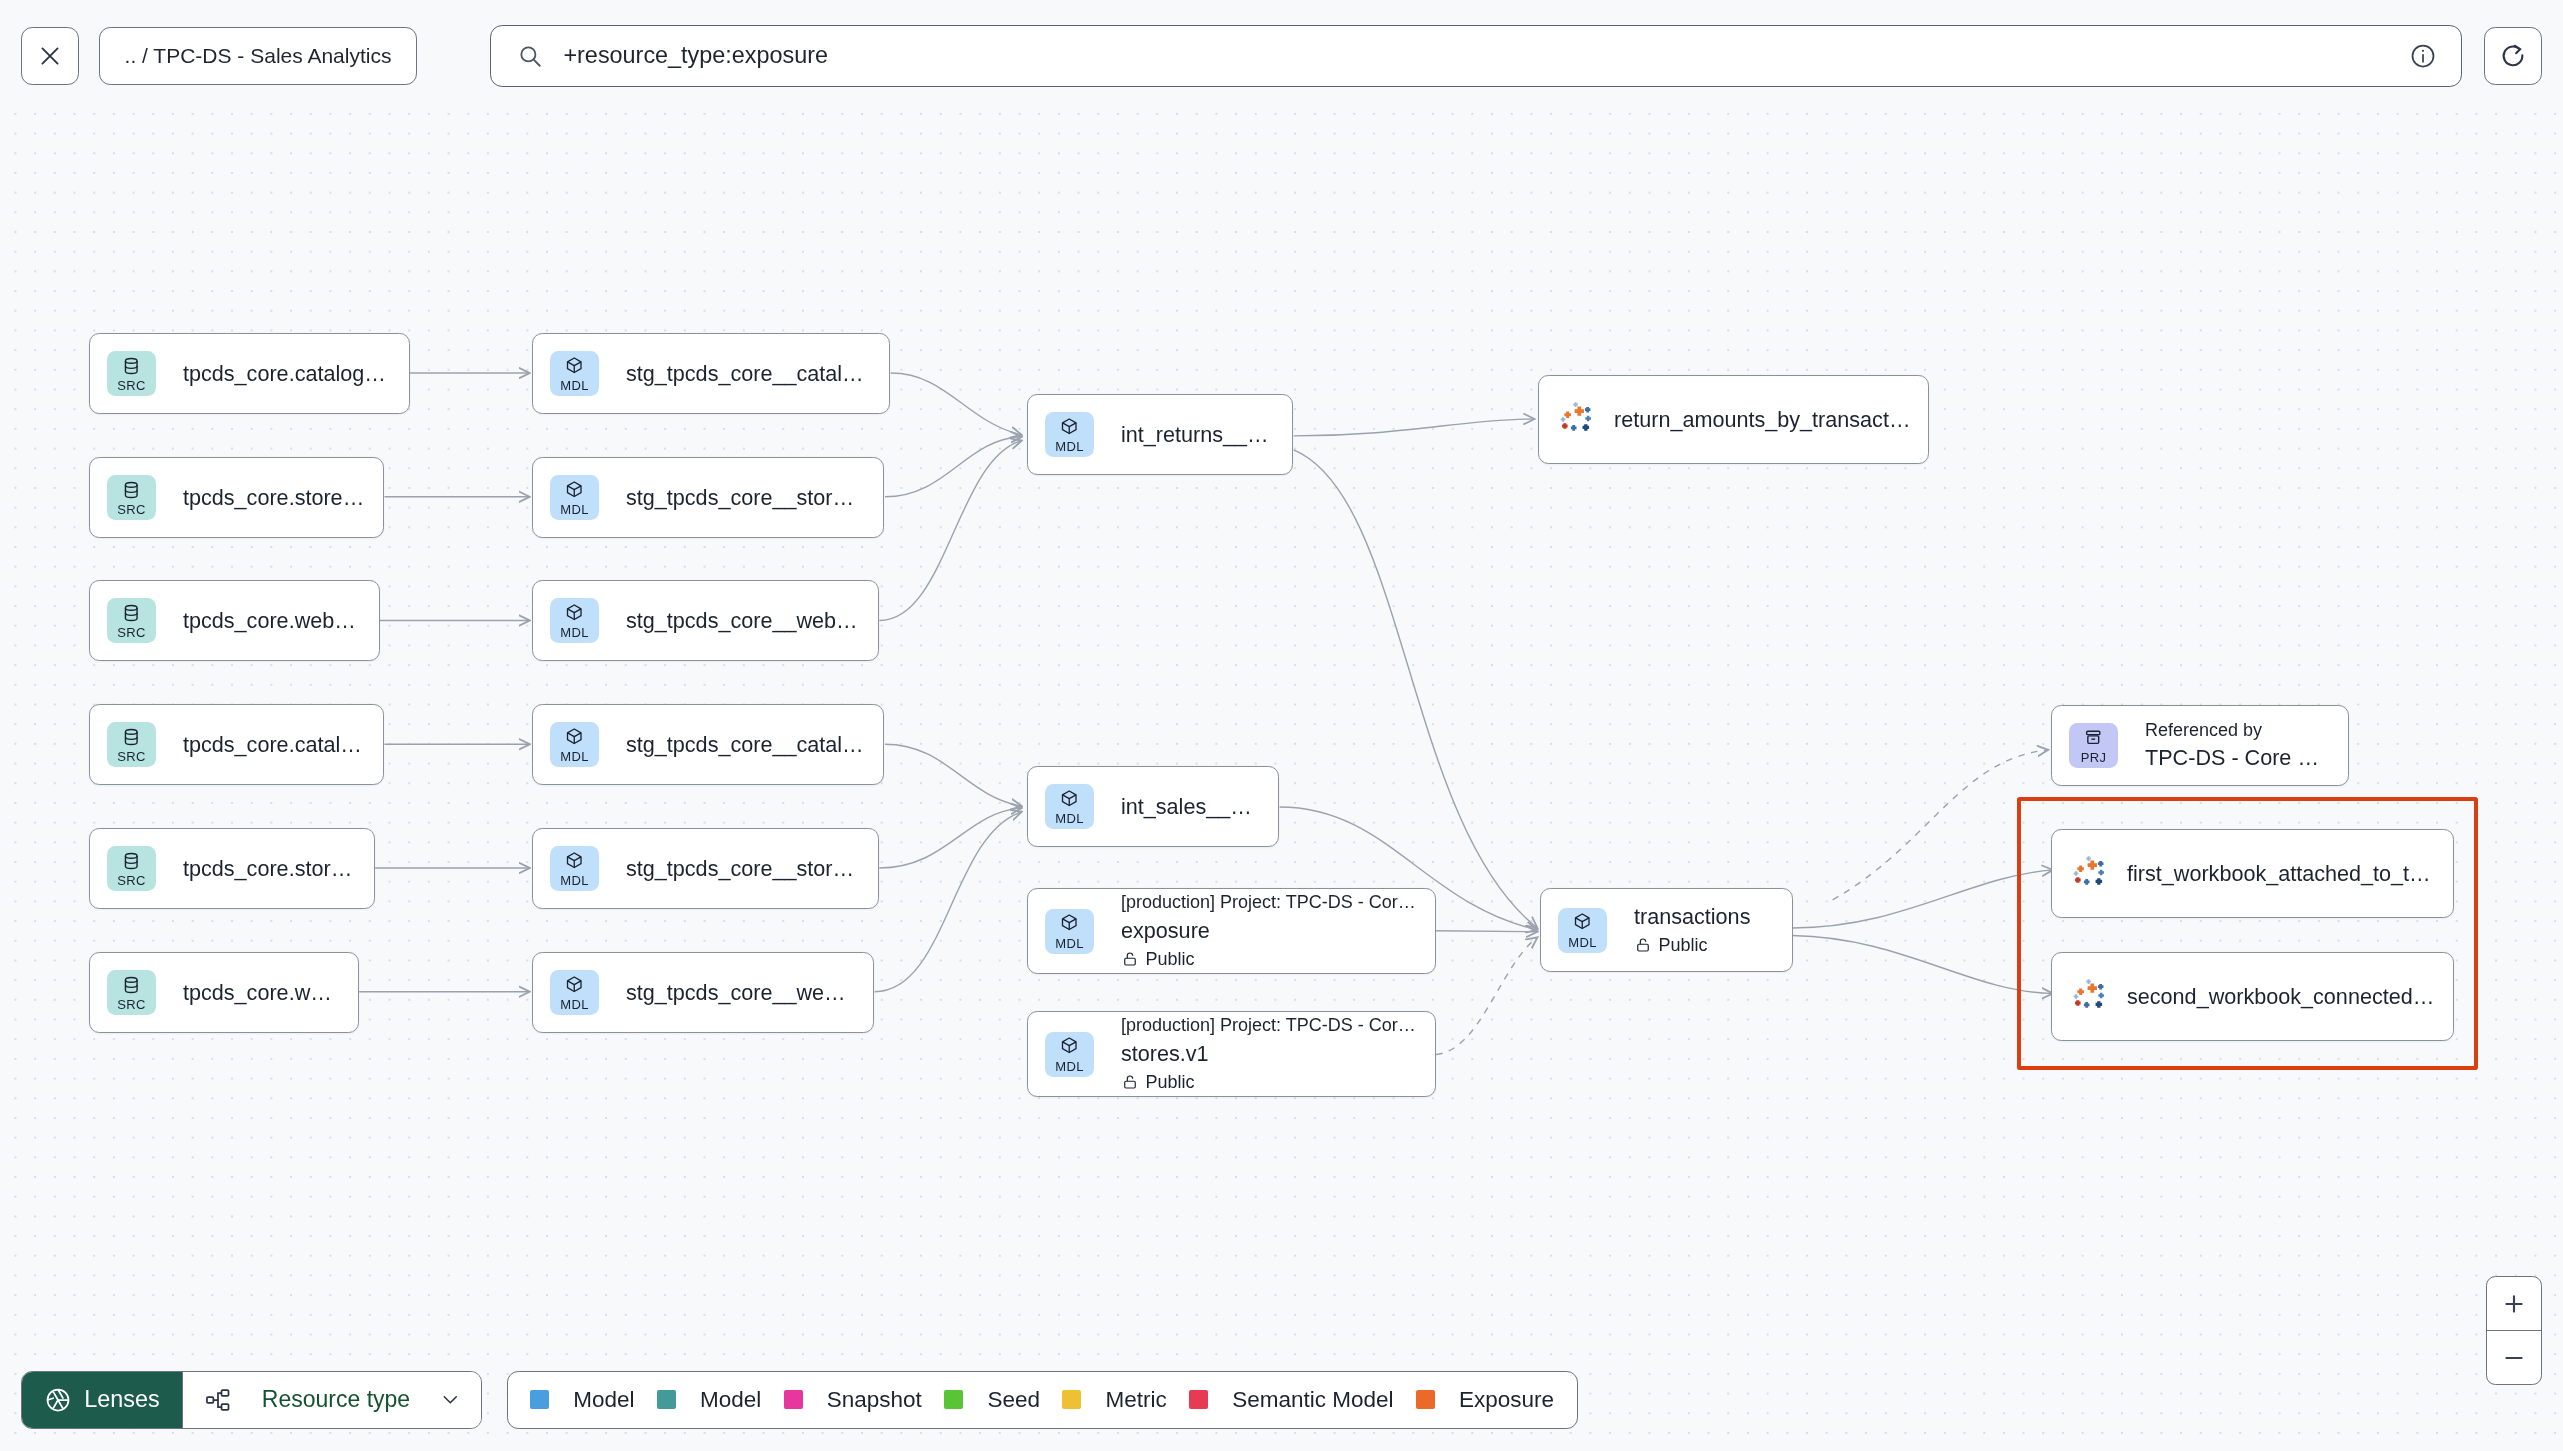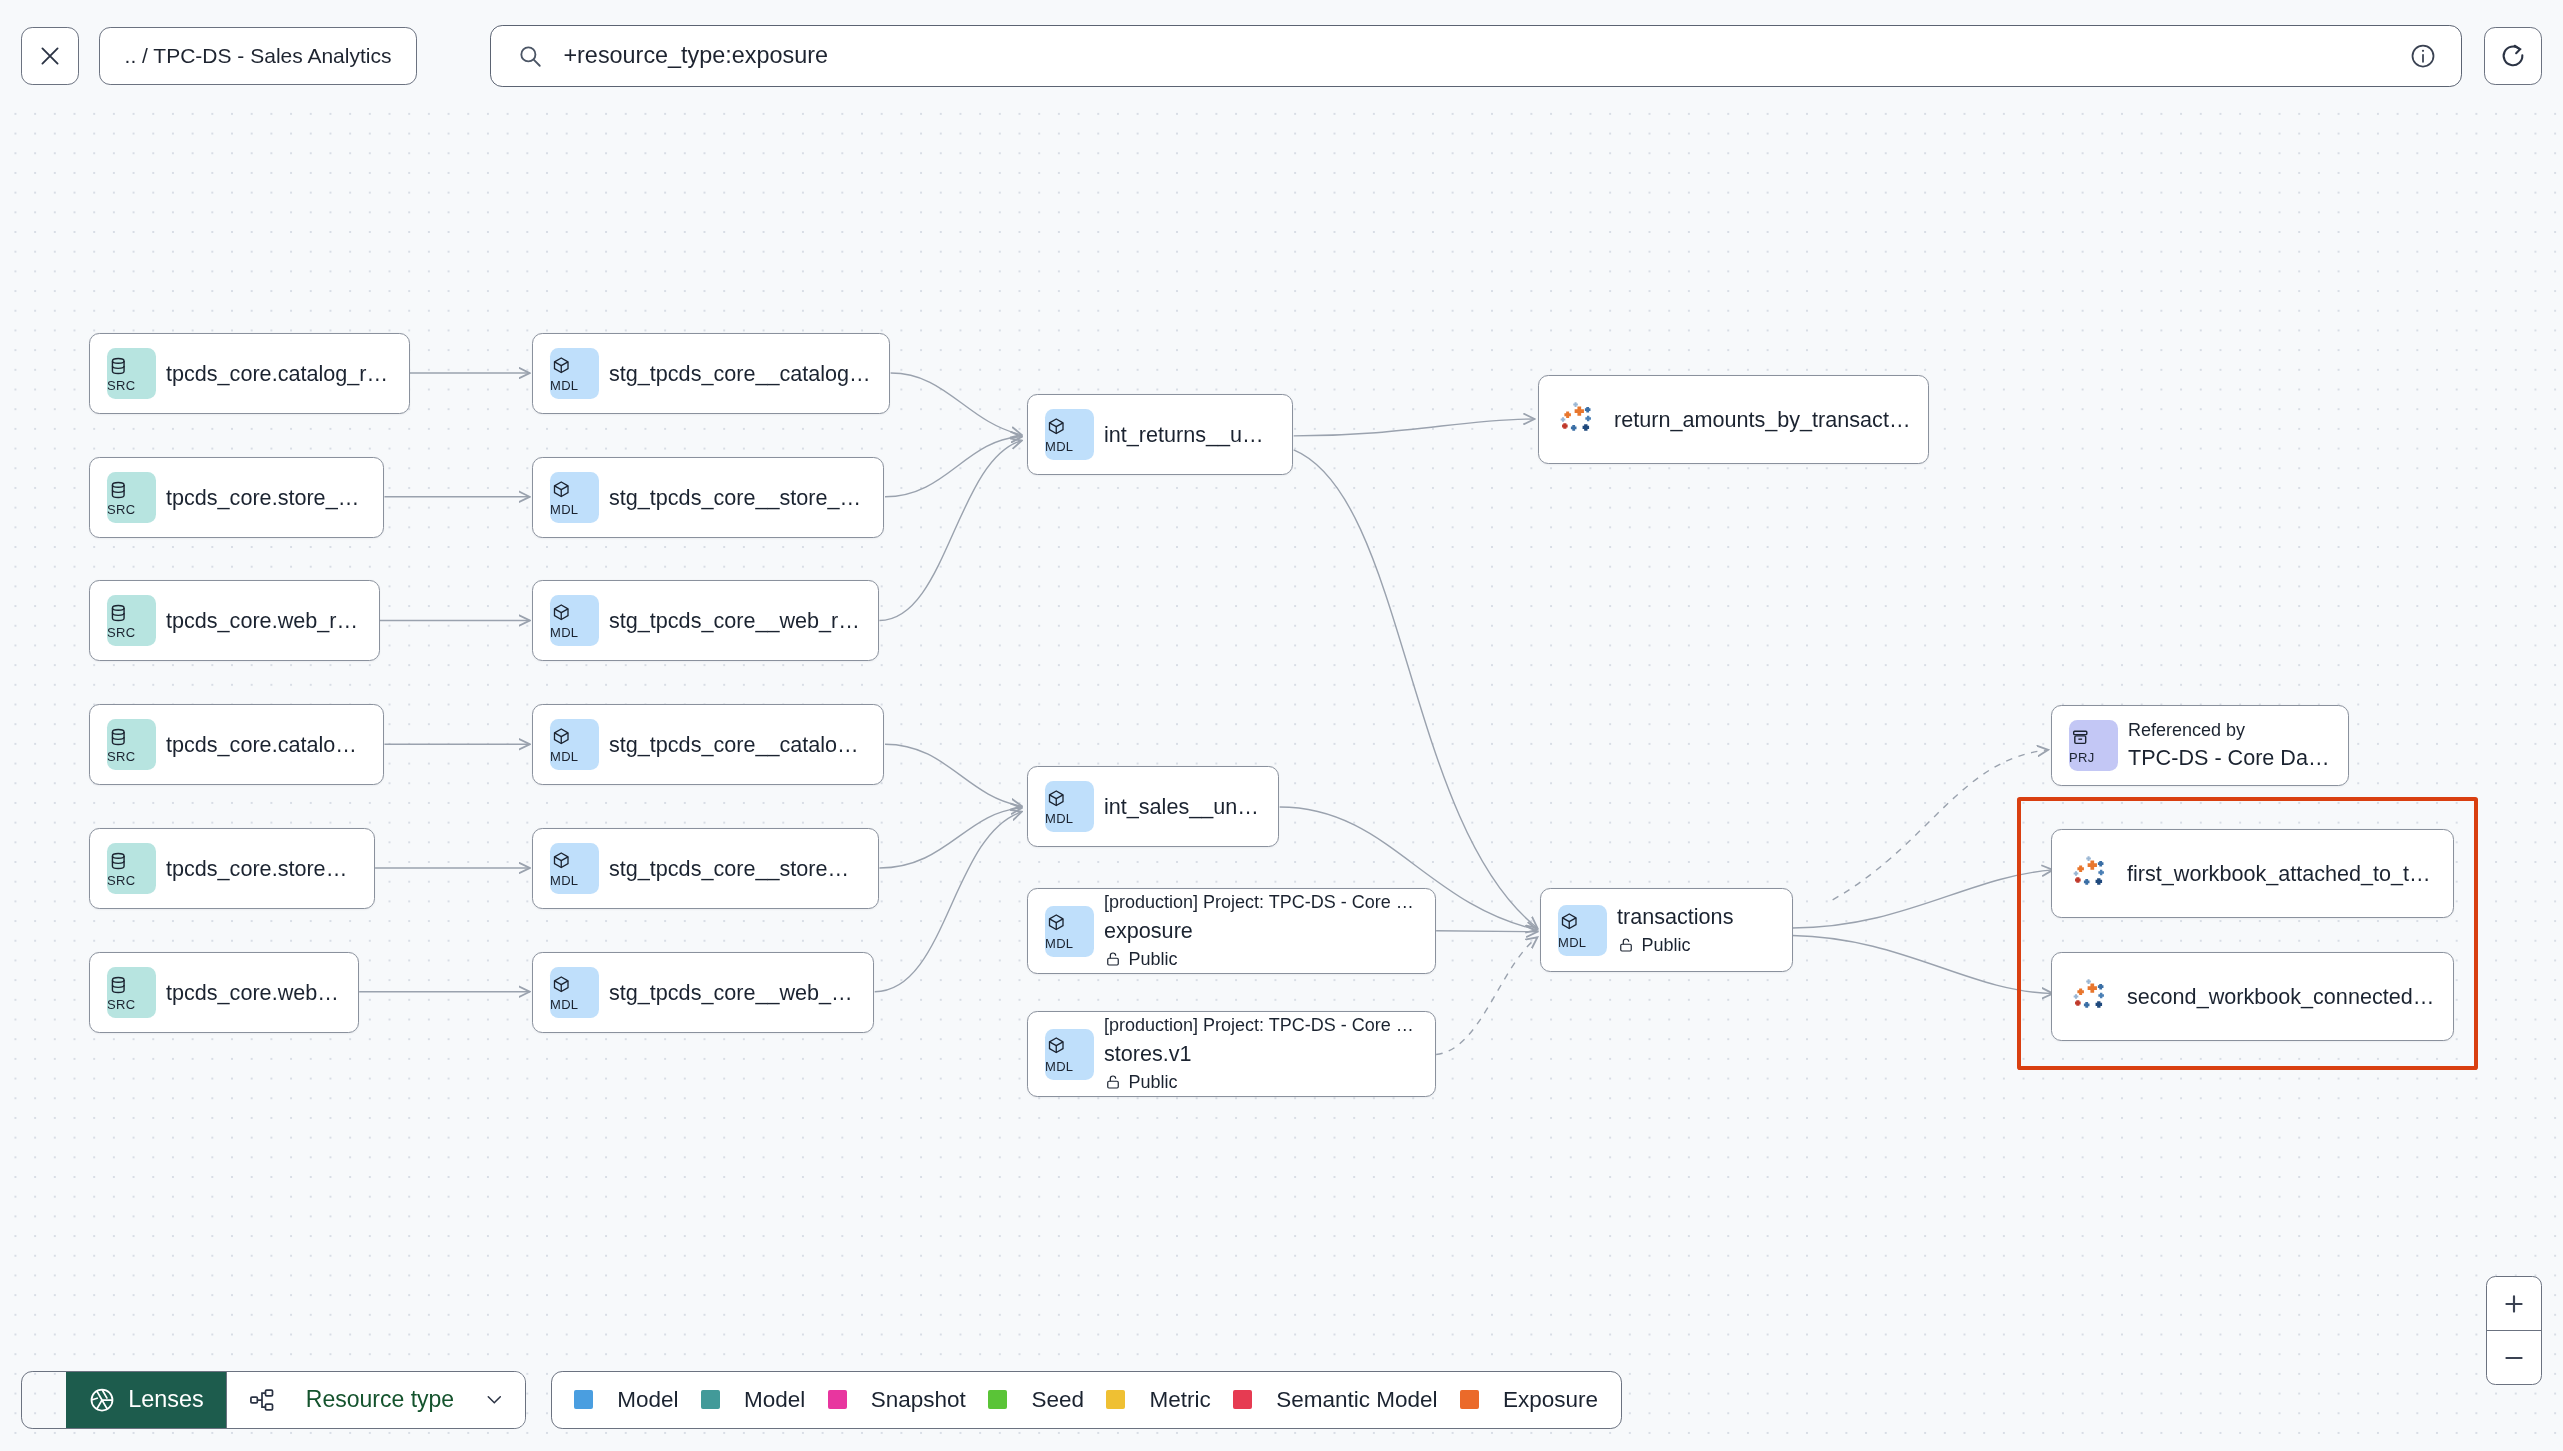--- a/index.html
+++ b/index.html
@@ -73,25 +73,25 @@
     background: #ffffff;
     border: 1.4px solid #8a919d;
     border-radius: 10.3px;
     display: flex; align-items: center;
     padding: 0 17px;
     cursor: pointer;
     z-index: 10;
     box-shadow: 0 0.9px 1.9px rgba(16,24,40,0.05);
   }
   .node .badge {
-    width: 49px; height: 51px;
+    width: 49px; height: 45px;
     border-radius: 8.4px;
     display: flex; flex-direction: column;
-    align-items: flex-start; justify-content: center;
-    flex: none; margin-right: 10px;
+    align-items: center; justify-content: center;
+    flex: none; margin-right: 27px;
   }
   .badge.src { background: #b7e4e0; }
   .badge.mdl { background: #bfdffb; }
   .badge.prj { background: #c3c7f5; }
   .badge .bk {
     font-size: 13px; letter-spacing: 0.3px;
     color: #1b2330; font-weight: 400; line-height: 1;
     margin-top: 1.9px;
   }
   .node .label {
@@ -120,21 +120,20 @@
     position: absolute;
     left: 20.6px; bottom: 22.5px;
     display: flex; align-items: center;
     z-index: 30;
   }
   .lenses-group {
     display: flex; align-items: flex-end;
     border-radius: 11.2px; overflow: hidden;
     border: 1.5px solid #6b7280;
     height: 58px;
-    padding-left: 44px;
   }
   .lenses-btn {
     background: #1d5c4d; color: #ffffff;
     display: flex; align-items: center; gap: 12.2px;
     padding: 0 22.5px; height: 100%;
     font-size: 23.4px; cursor: pointer;
   }
   .restype-btn {
     background: #ffffff; color: #14532d;
     display: flex; align-items: center; gap: 30px;

